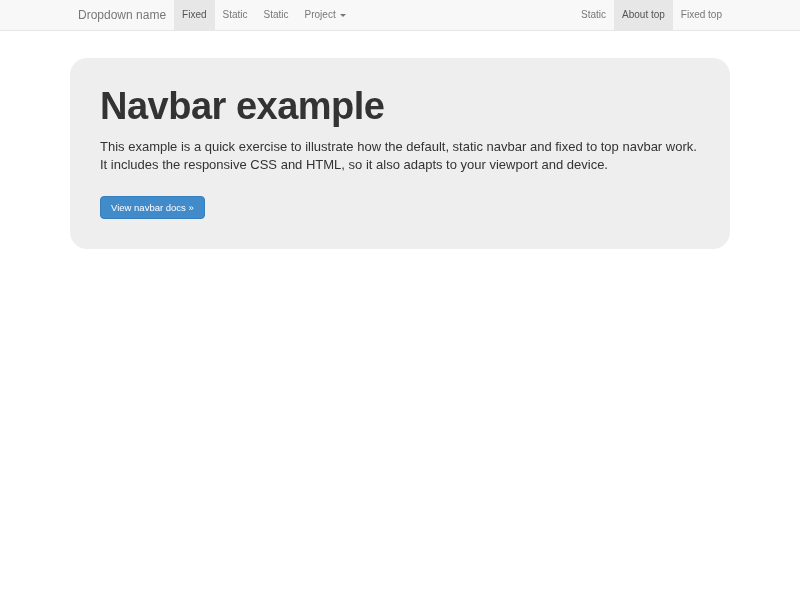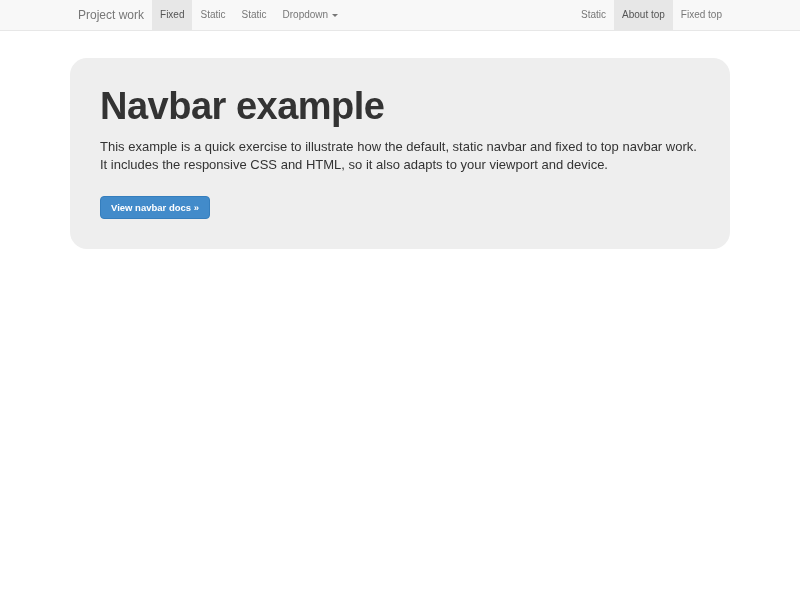--- a/index.html
+++ b/index.html
@@ -84,46 +84,46 @@
     color: #333333;
     max-width: 600px;
   }
   .btn-primary {
     display: inline-block;
     background: #428bca;
     border: 1px solid #357ebd;
     border-radius: 4px;
     color: #ffffff;
     font-size: 9.5px;
-    font-weight: bold;
+    font-weight: normal;
     padding: 5px 10px;
     text-decoration: none;
     cursor: pointer;
     white-space: nowrap;
   }
 </style>
 </head>
 <body>
 
 <nav class="navbar">
   <div class="navbar-inner">
     <div class="navbar-left-group">
-      <a class="navbar-brand" href="#">Project work</a>
+      <a class="navbar-brand" href="#">Dropdown name</a>
       <ul class="nav">
         <li class="active">
           <a href="#">Fixed</a>
         </li>
         <li>
           <a href="#">Static</a>
         </li>
         <li>
           <a href="#">Static</a>
         </li>
         <li>
-          <a href="#"><span>Dropdown</span><span class="caret"></span></a>
+          <a href="#"><span>Project</span><span class="caret"></span></a>
         </li>
       </ul>
     </div>
     <ul class="nav">
       <li>
         <a href="#">Static</a>
       </li>
       <li class="active">
         <a href="#">About top</a>
       </li>

